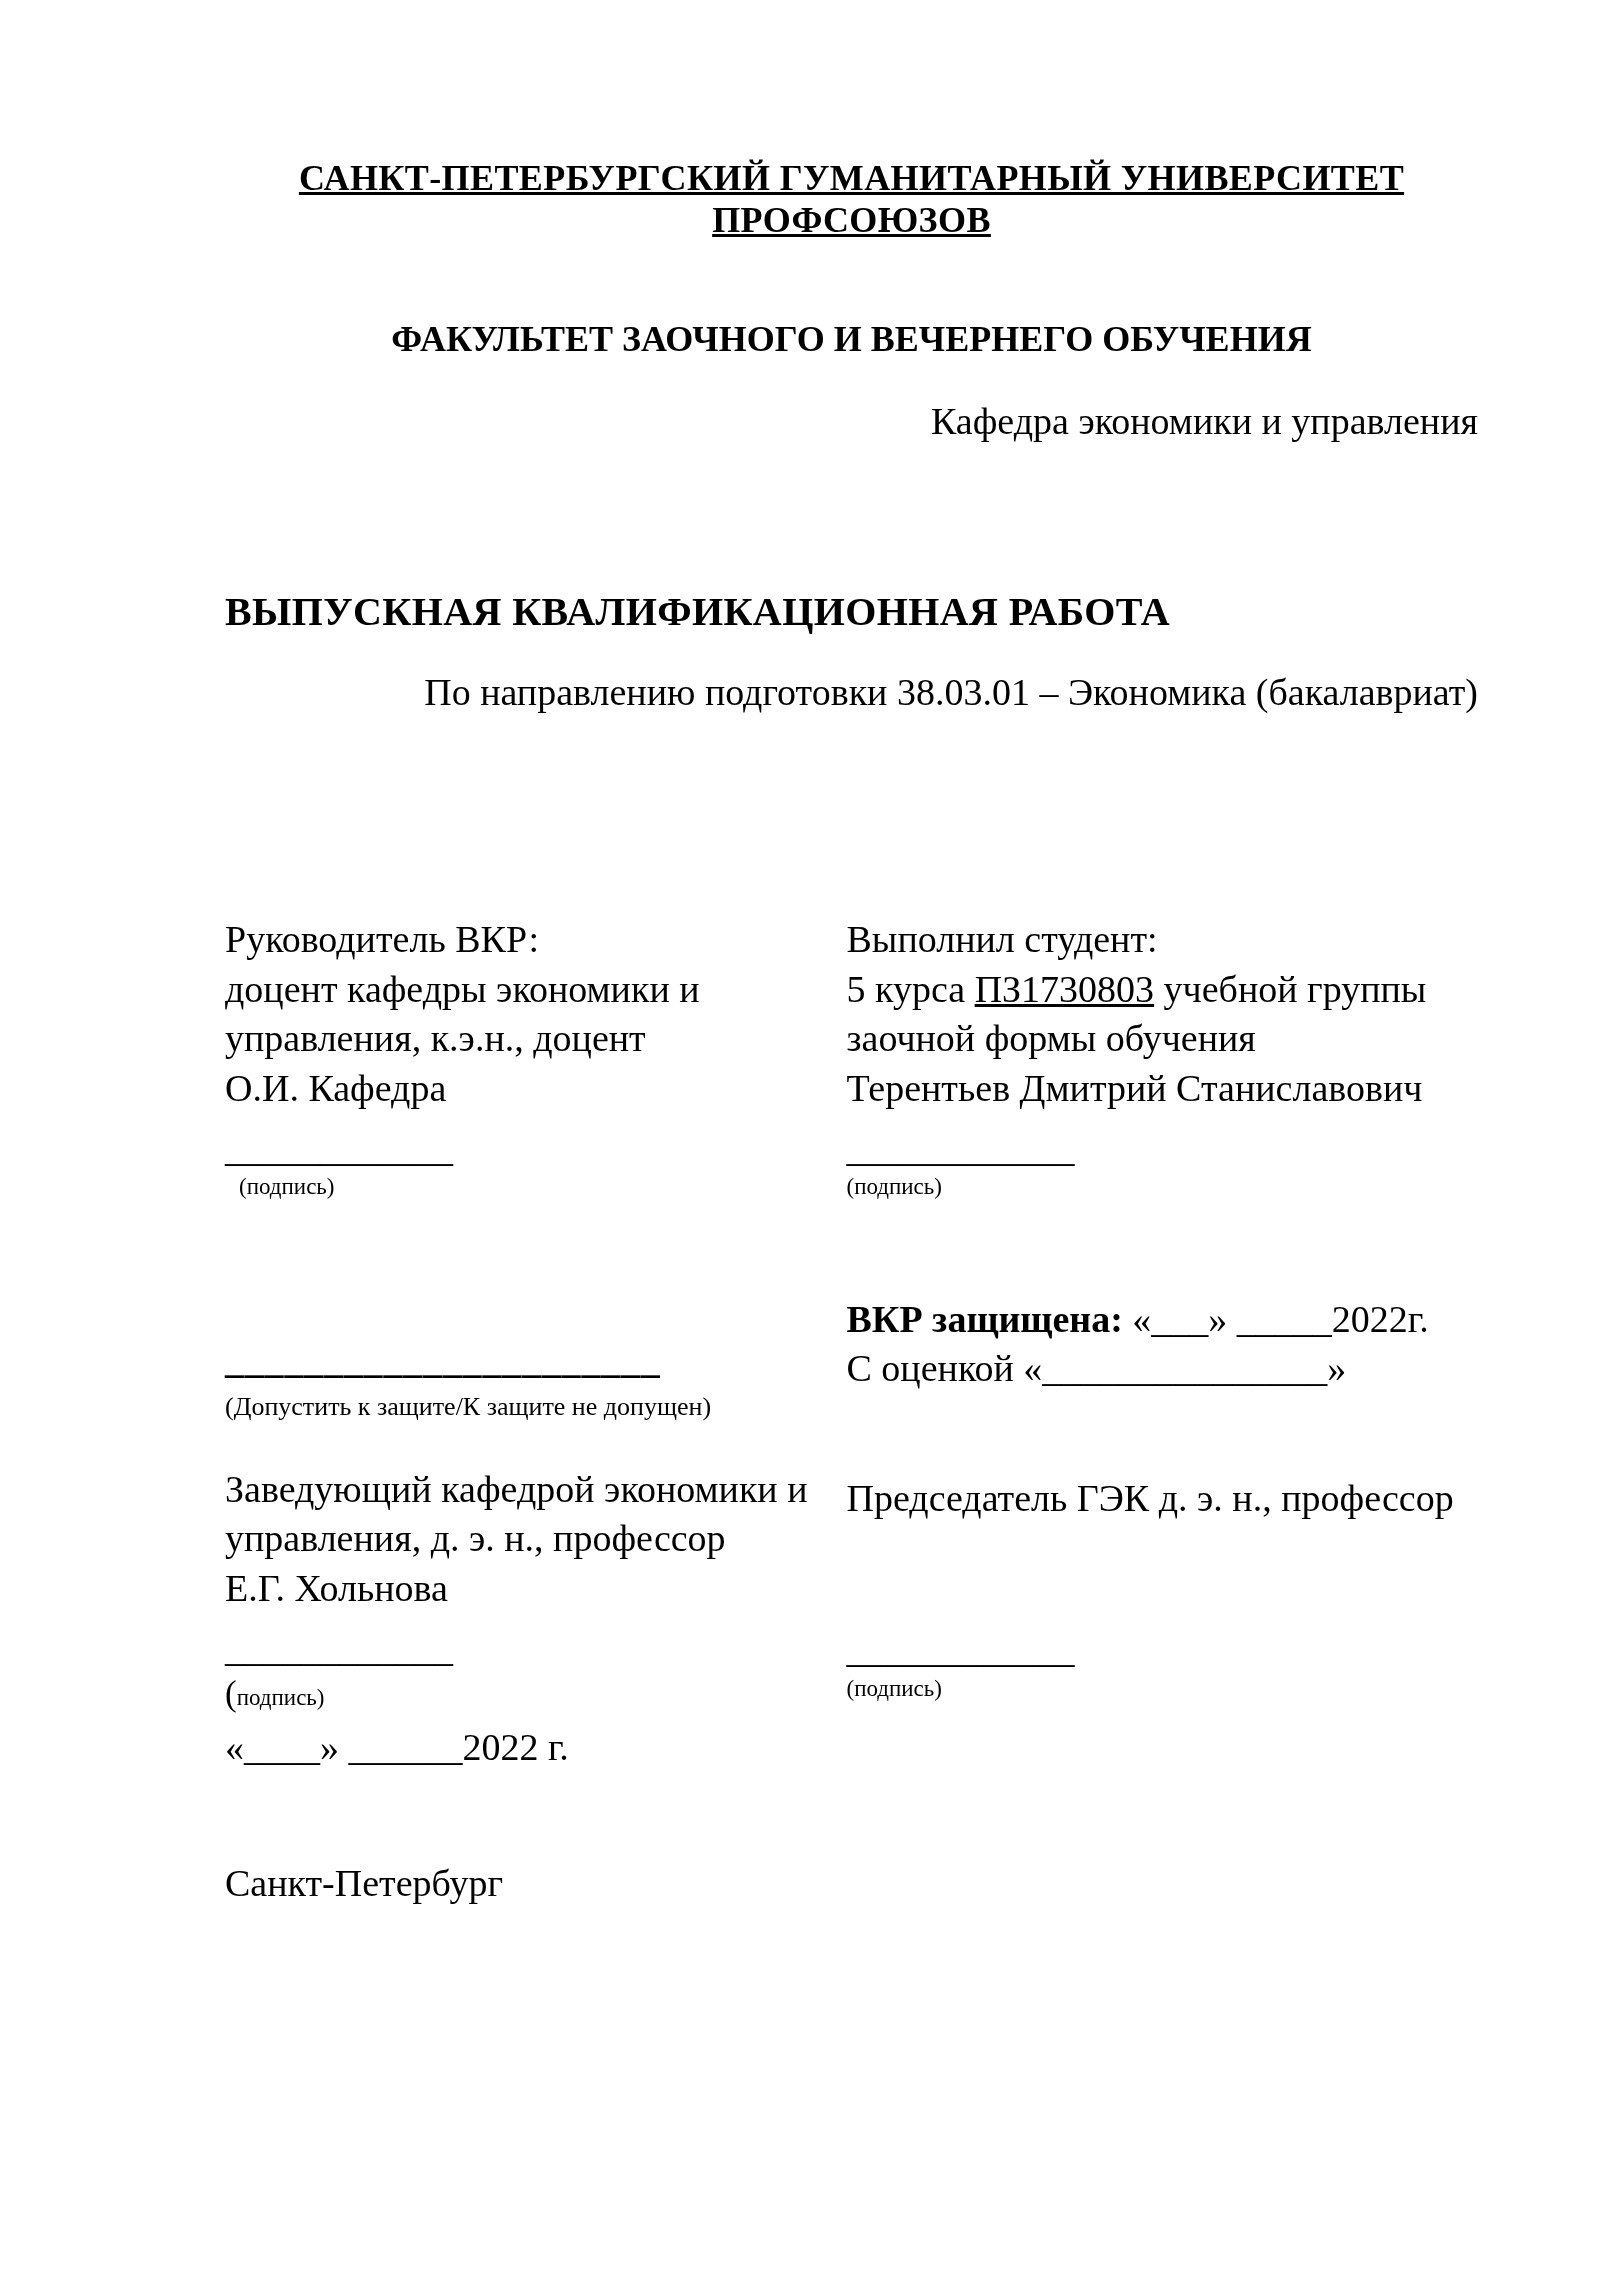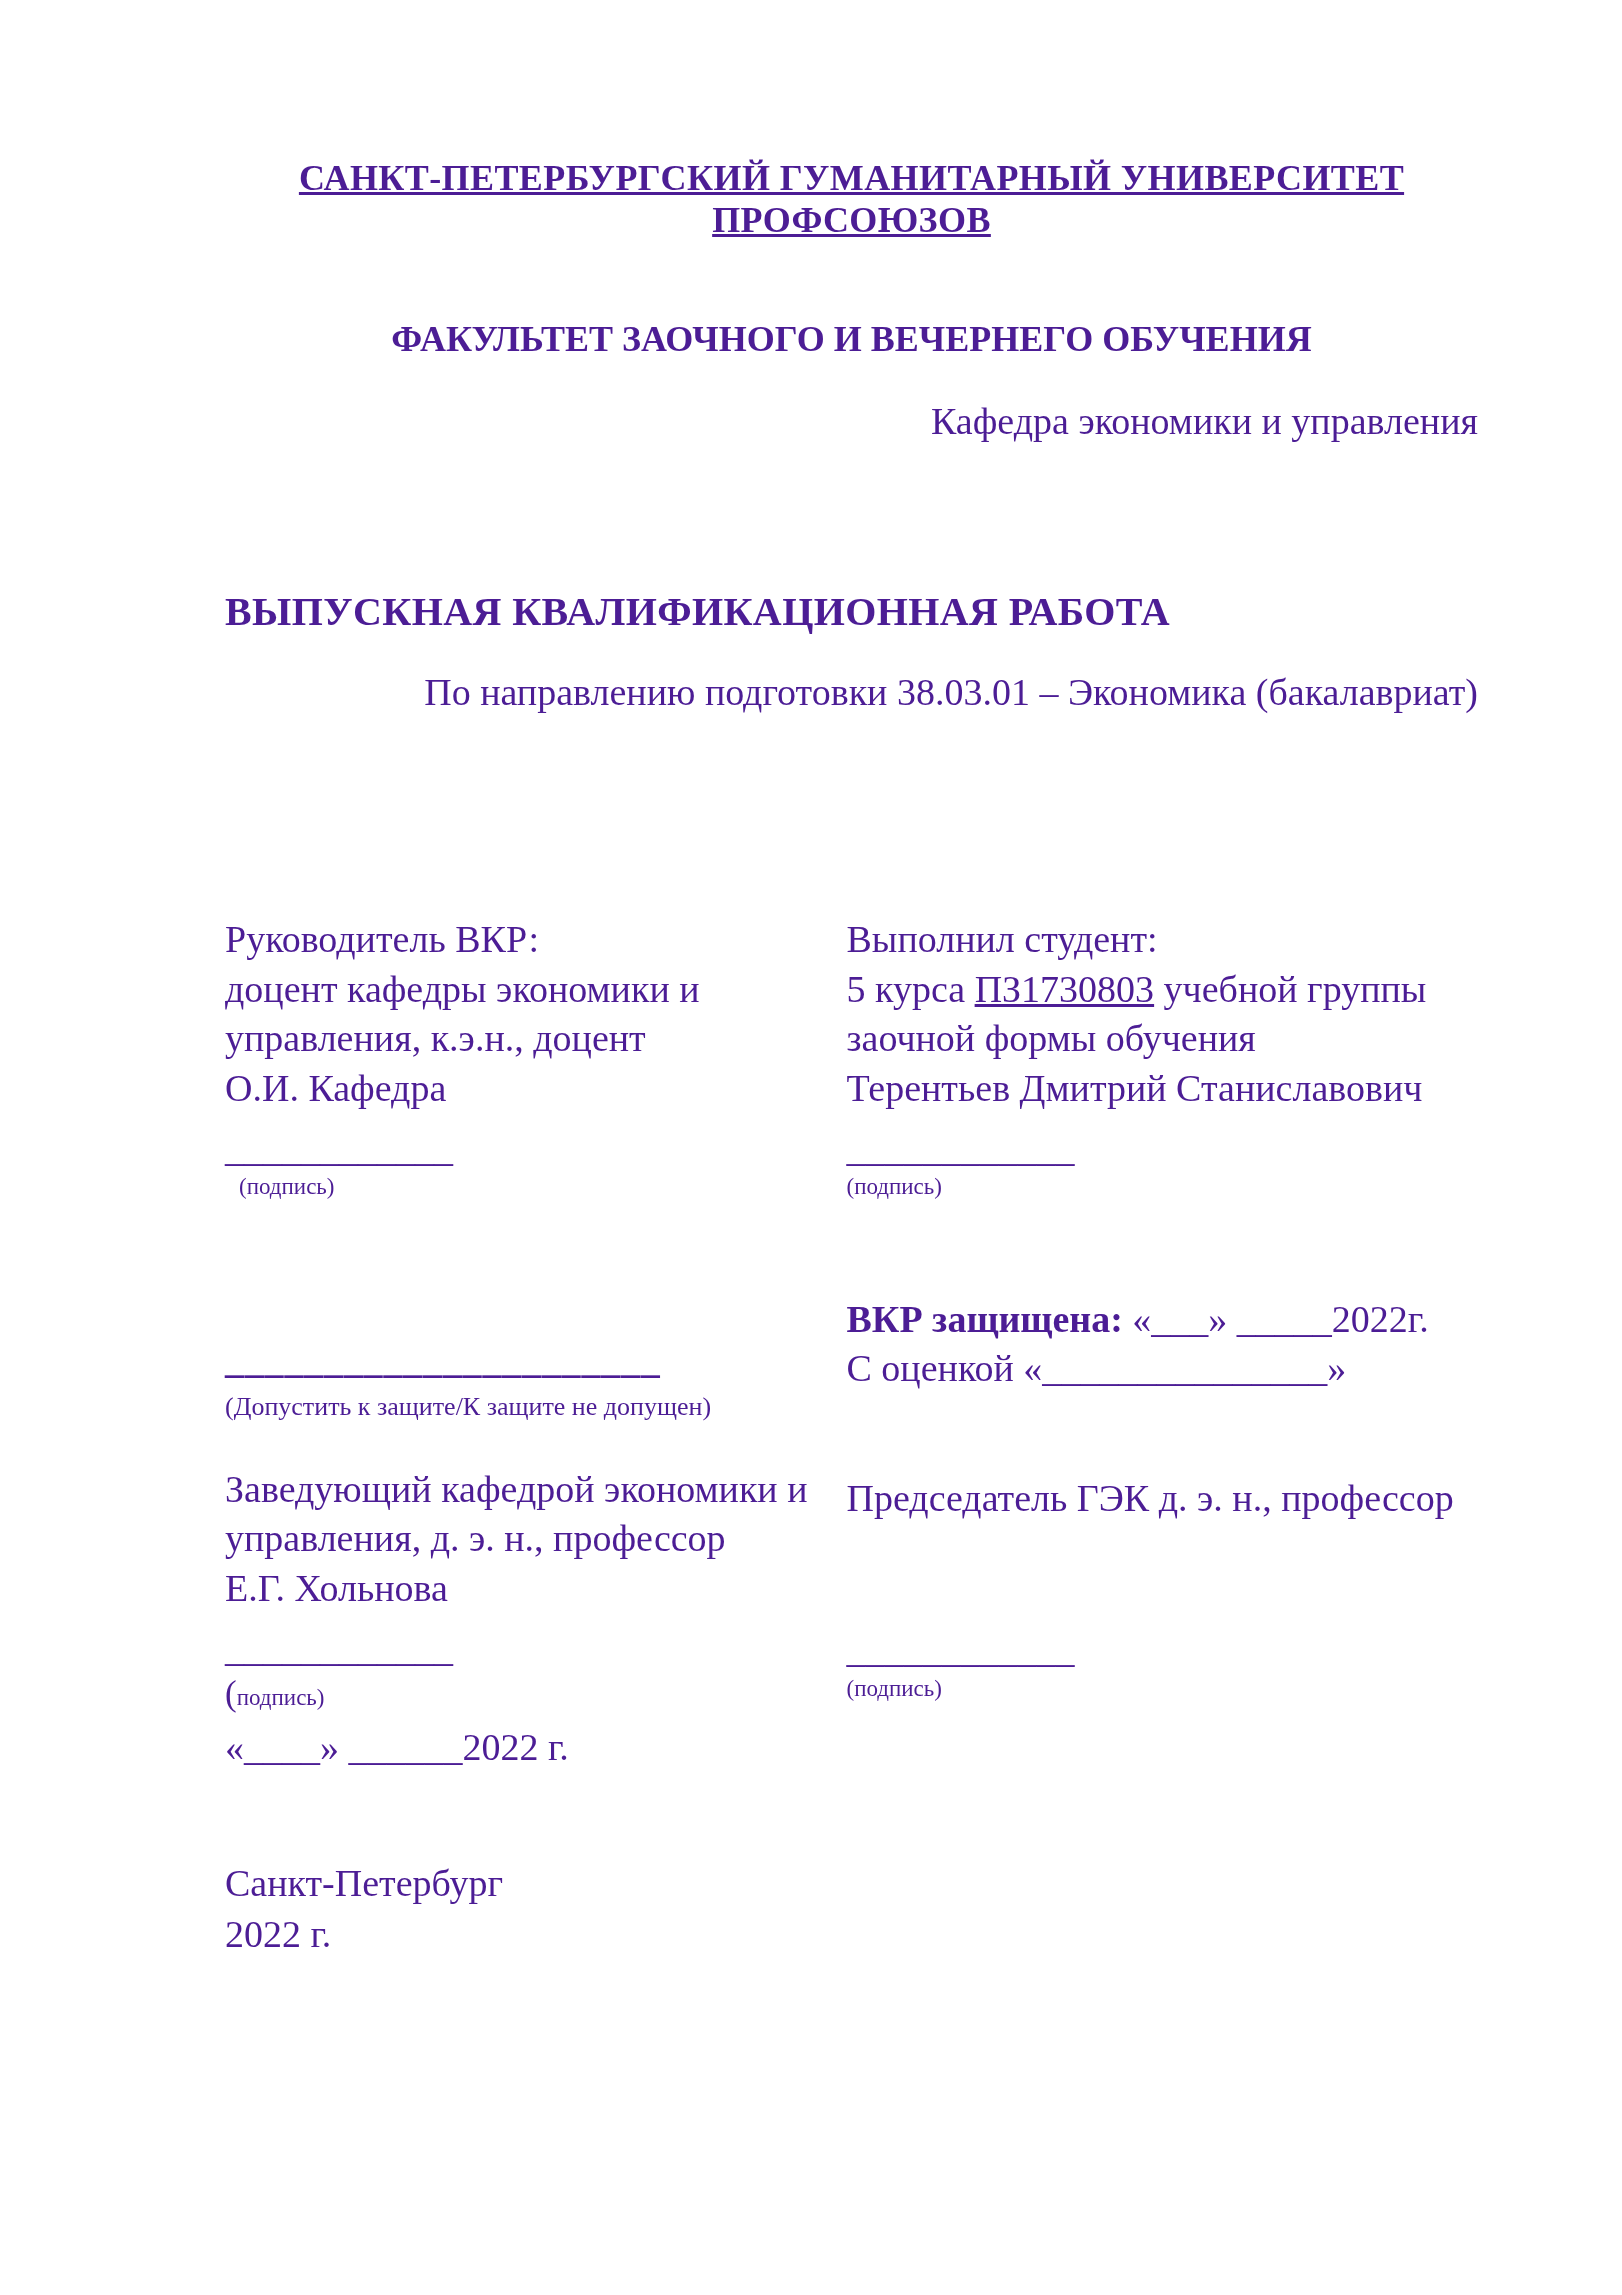--- a/index.html
+++ b/index.html
@@ -2,21 +2,21 @@
 <html style="font-size:12.6px"><head>
 <meta charset="utf-8">
 <style>
   * { margin: 0; padding: 0; box-sizing: border-box; }
   html, body { background: #ffffff; }
   .page {
     position: relative;
     width: 1623px;
     height: 2295px;
     background: #ffffff;
-    color: #4c1d95;
+    color: #000000;
     font-family: "Liberation Serif", serif;
     font-size: 38px;
     padding: 157px 145px 0 225px;
     overflow: hidden;
   }
   .u-line { text-decoration: underline; }
   .bold { font-weight: bold; }
 
   .university {
     text-align: center;
@@ -158,17 +158,16 @@
         <div class="gek-sig">____________</div>
         <div class="sig-caption">(подпись)</div>
       </div>
 
     </div>
 
   </div>
 
   <div class="city-block">
     <div>Санкт-Петербург</div>
-    <div>2022 г.</div>
   </div>
 
 </div>
 
 
 </body></html>

